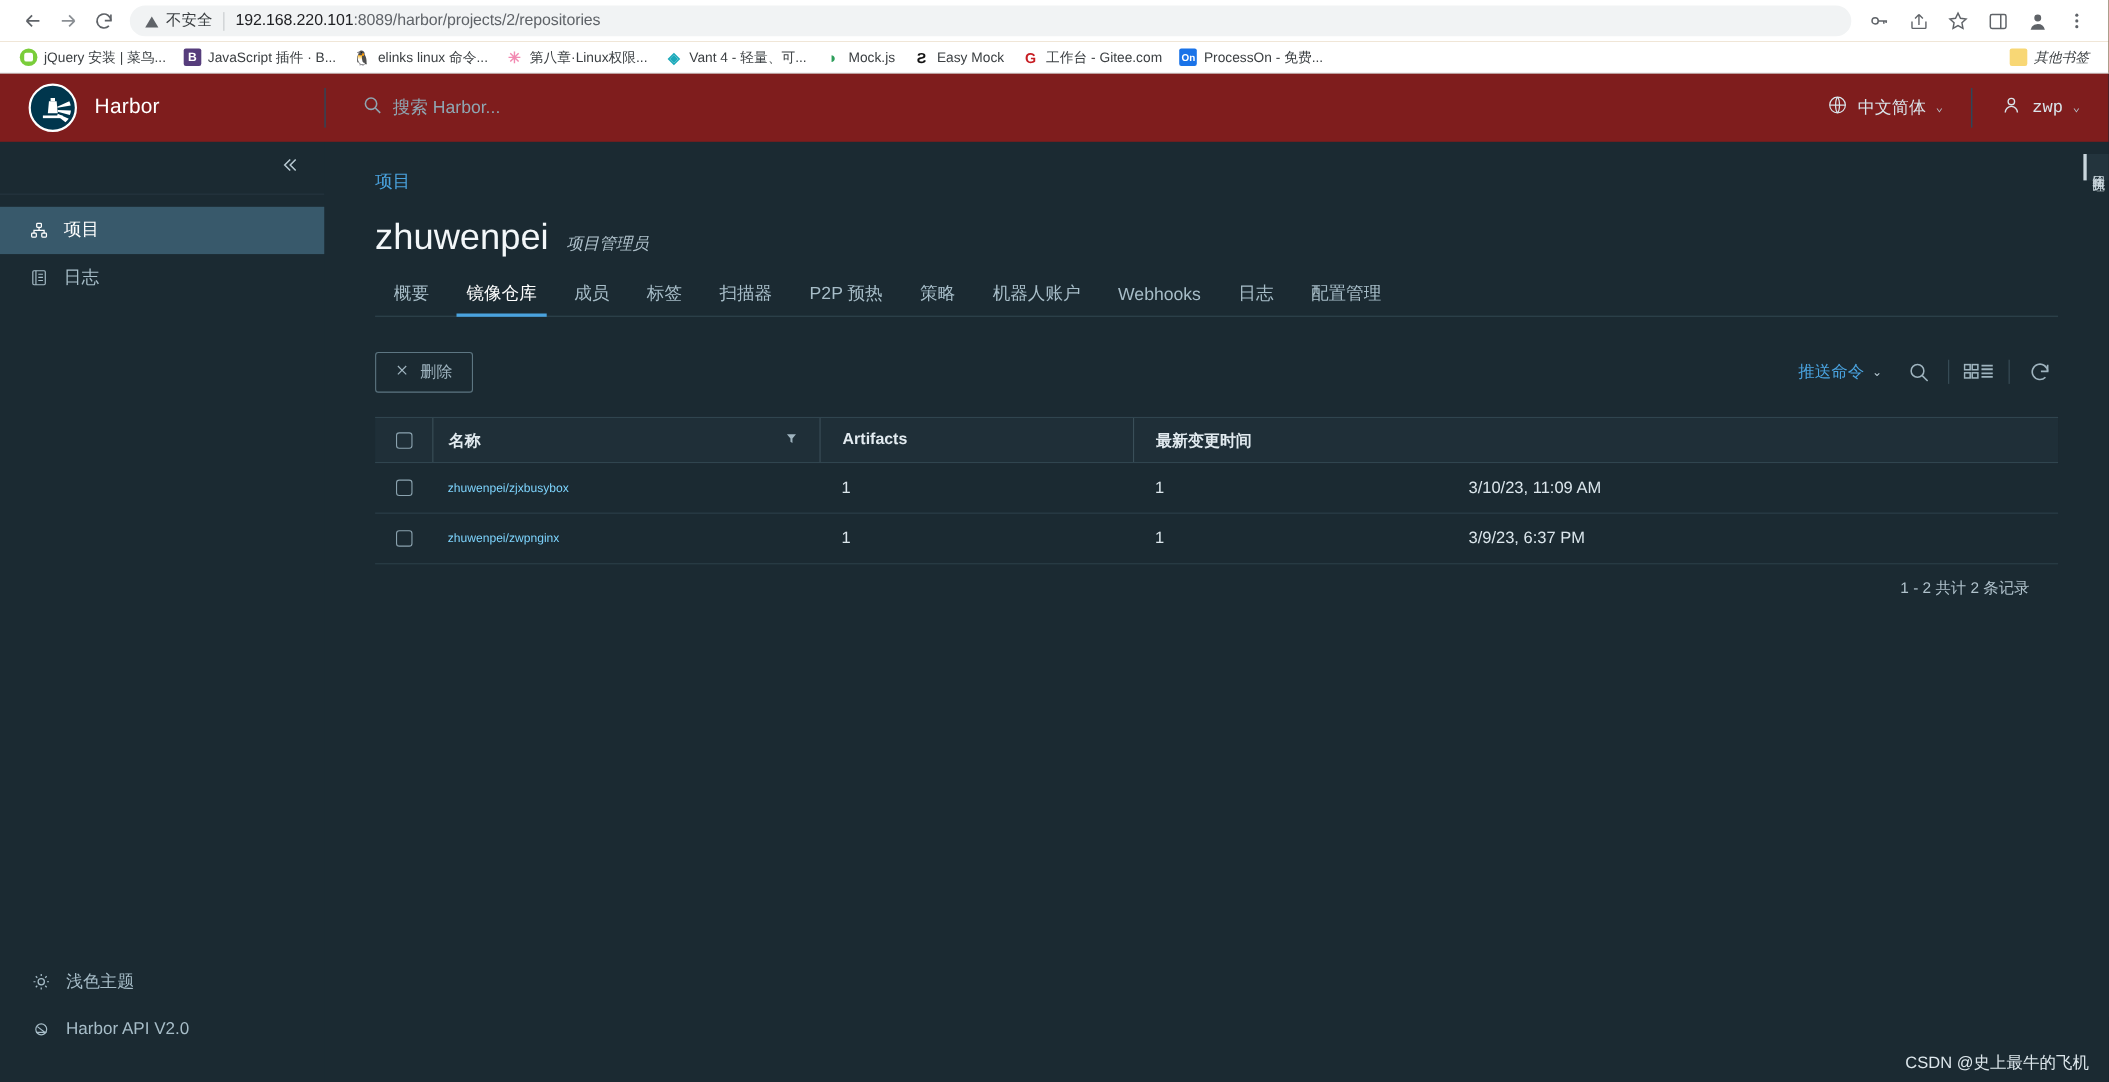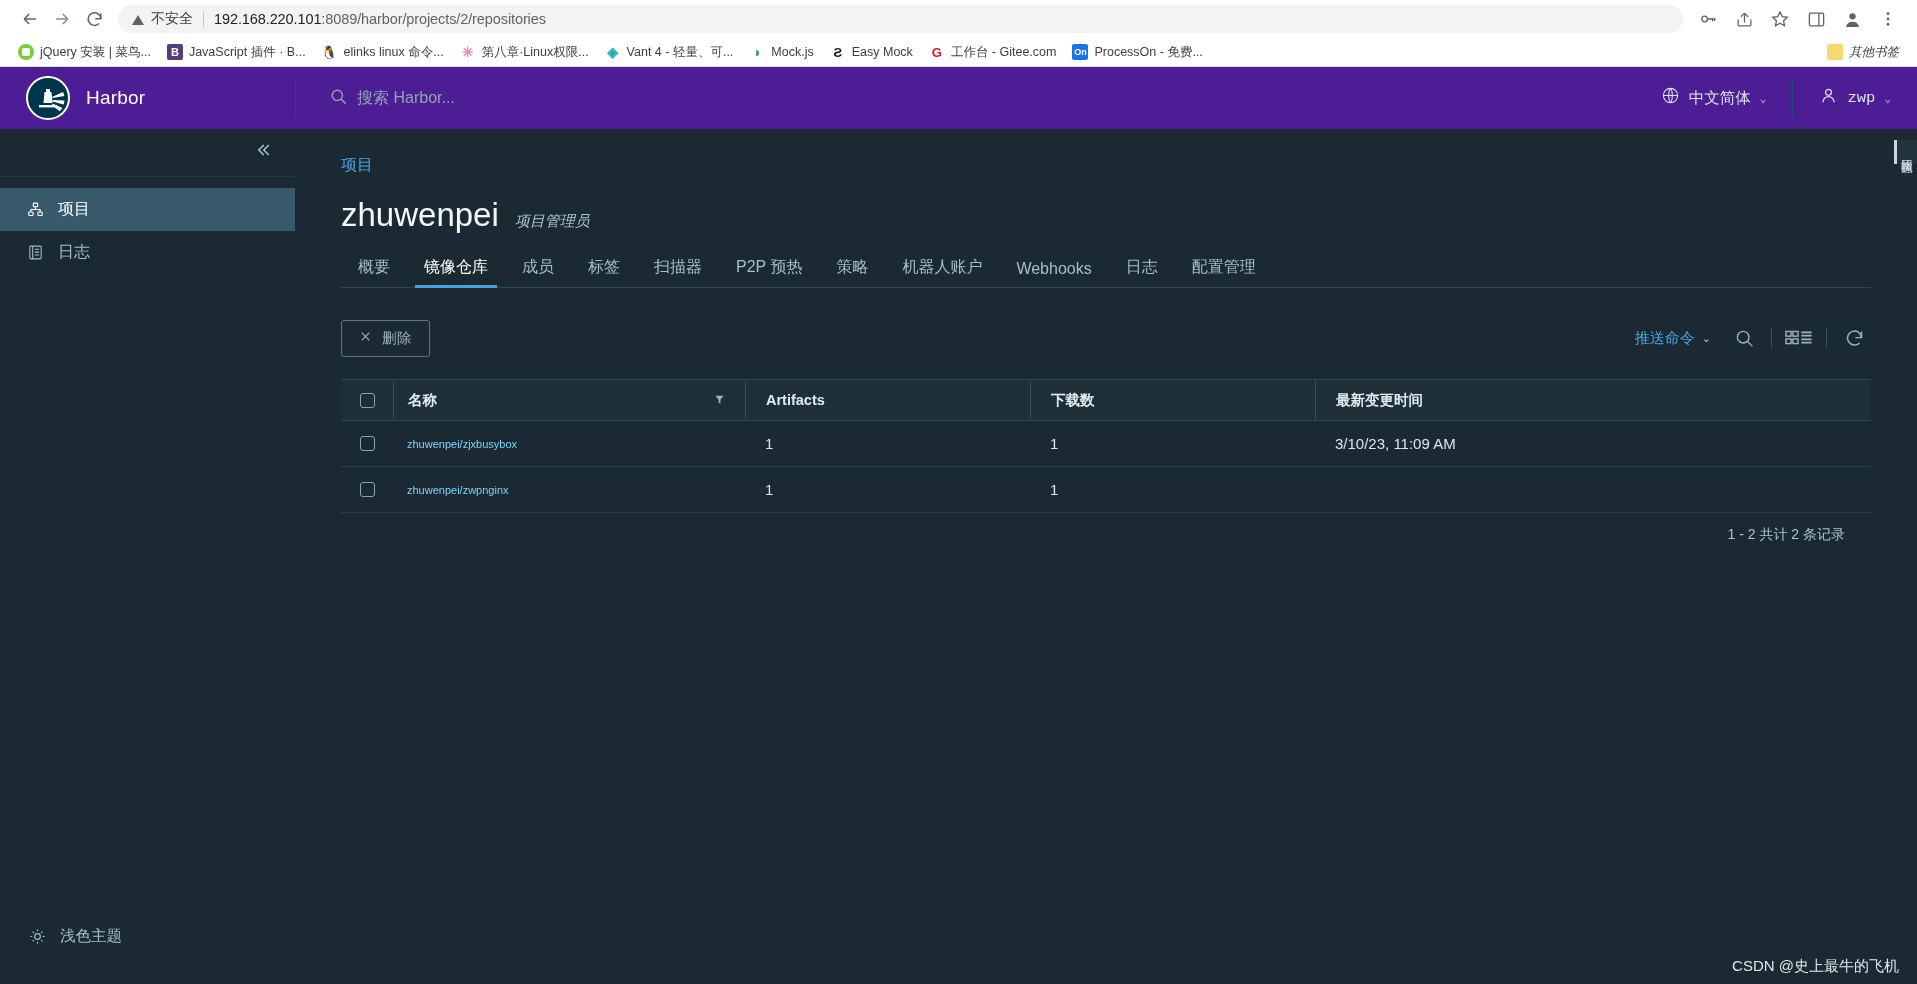--- a/index.html
+++ b/index.html
@@ -81,21 +81,21 @@
   .fav-on { background: #1a73e8; color: #fff; font-size: 9px; border-radius: 2px; }
   .fav-folder { background: #f8d775; border-radius: 2px; }
   .bm-other {
     margin-left: auto; display: flex; align-items: center; gap: 6px;
     padding: 3px 8px; font-size: 12.5px; color: #3c4043; white-space: nowrap; font-style: italic;
   }
 
   
   .app { width: 1917px; height: 917px; display: flex; flex-direction: column; }
   .harbor-header {
-    height: 62px; background: #4c1d95; display: flex; align-items: center;
+    height: 62px; background: #7f1d1d; display: flex; align-items: center;
     flex: 0 0 auto; position: relative;
   }
   .brand {
     width: 295px; height: 62px; display: flex; align-items: center;
     gap: 16px; padding-left: 26px; flex: 0 0 auto;
   }
   .logo {
     width: 44px; height: 44px; border-radius: 50%;
     background: #00364d; border: 2.5px solid #fff;
     display: flex; align-items: center; justify-content: center;
@@ -465,20 +465,29 @@
       <div class="sidebar-bottom">
         <div class="sb-foot">
           <span class="sf-icon">
             <svg width="17" height="17" viewBox="0 0 24 24" fill="none" stroke="#a7bdc8" stroke-width="1.6">
               <circle cx="12" cy="12" r="4"></circle>
               <path d="M12 2v2.6M12 19.4V22M2 12h2.6M19.4 12H22M5 5l1.9 1.9M17.1 17.1 19 19M19 5l-1.9 1.9M6.9 17.1 5 19"></path>
             </svg>
           </span>
           <span>浅色主题</span>
         </div>
+        <div class="sb-foot">
+          <span class="sf-icon">
+            <svg width="17" height="17" viewBox="0 0 24 24" fill="none" stroke="#a7bdc8" stroke-width="1.5">
+              <circle cx="12" cy="11" r="7"></circle>
+                <path d="M5.4 14.8h13.2M7 7.5 17 15"></path>
+            </svg>
+          </span>
+          <span>Harbor API V2.0</span>
+        </div>
       </div>
     </div>
 
     <div class="main">
 
       <div class="breadcrumb">项目</div>
 
       <div class="proj-title-row">
         <span class="proj-title">zhuwenpei</span>
         <span class="proj-role">项目管理员</span>
@@ -548,23 +557,20 @@
             <span class="th-text">名称</span>
             <span class="filter-icon">
               <svg width="11" height="11" viewBox="0 0 24 24" fill="#9fb4bf">
                 <path d="M3 4h18l-7 8.5V21l-4-2.4v-6.1z"></path>
               </svg>
             </span>
           </div>
           <div class="cell-art">
             <span class="th-text">Artifacts</span>
           </div>
-          <div class="cell-dl">
-            <span class="th-text">下载数</span>
-          </div>
           <div class="cell-time">
             <span class="th-text">最新变更时间</span>
           </div>
         </div>
 
         <div class="trow">
           <div class="cell-chk">
             <span class="chk"></span>
           </div>
           <div class="cell-name row-noborder">
@@ -587,20 +593,23 @@
           </div>
           <div class="cell-name row-noborder">
             <span class="td-link">zhuwenpei/zwpnginx</span>
           </div>
           <div class="cell-art row-noborder">
             <span class="td-text">1</span>
           </div>
           <div class="cell-dl row-noborder">
             <span class="td-text">1</span>
           </div>
+          <div class="cell-time row-noborder">
+            <span class="td-text">3/9/23, 6:37 PM</span>
+          </div>
         </div>
 
         <div class="tfoot">
           <span>1 - 2 共计 2 条记录</span>
         </div>
       </div>
 
       <div class="watermark">CSDN @史上最牛的飞机</div>
     </div>
 

